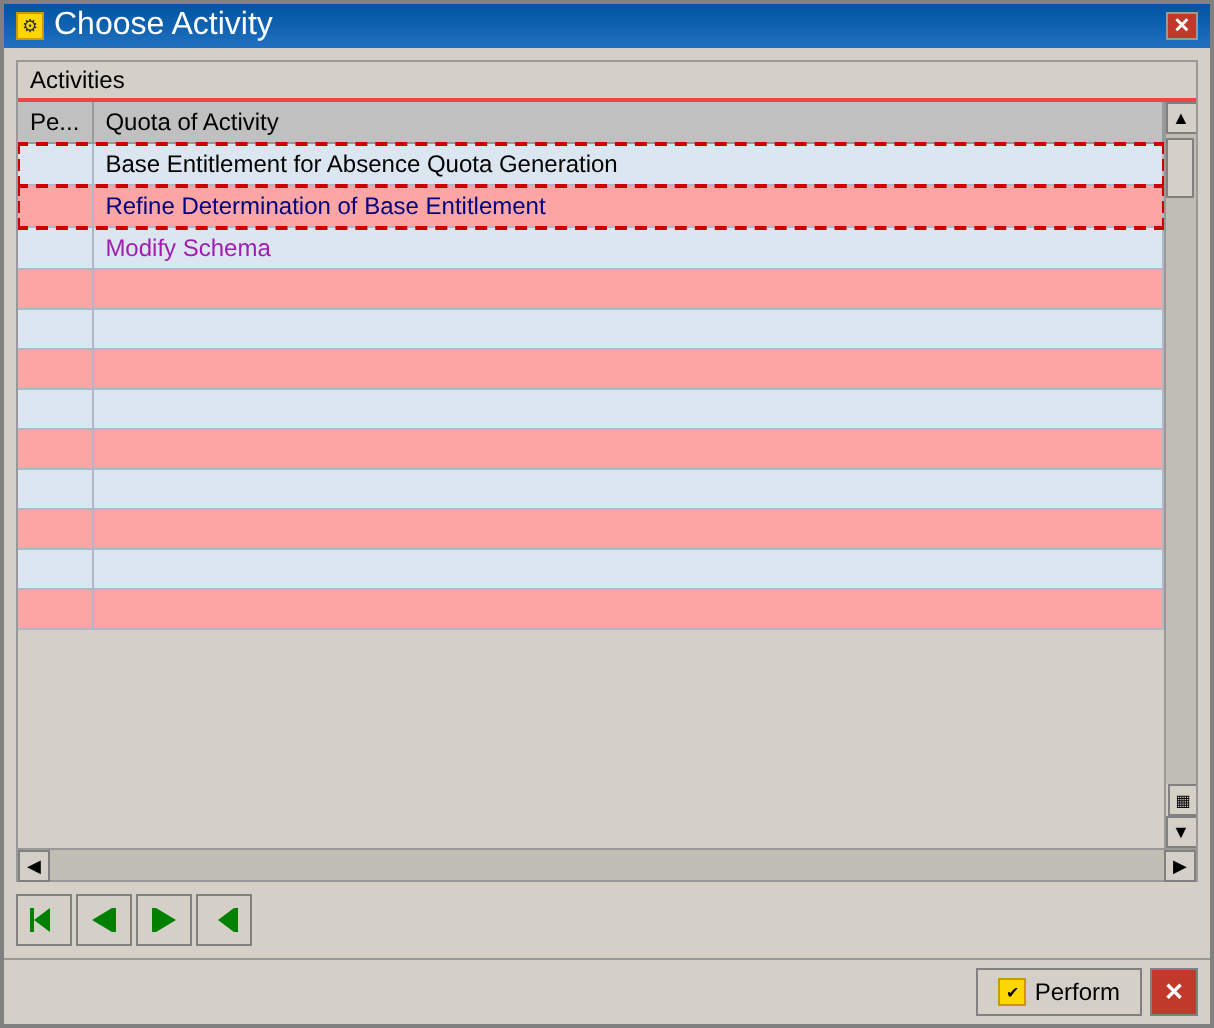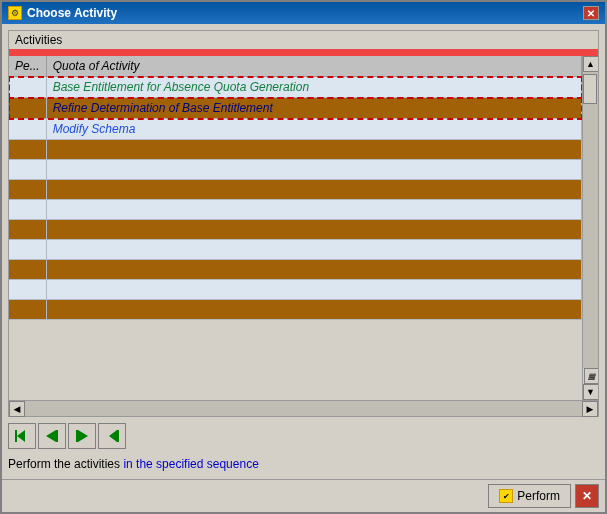--- a/index.html
+++ b/index.html
@@ -39,22 +39,22 @@
       height: 14px;
       background: #ffd700;
       border: 1px solid #cc9900;
       display: flex;
       align-items: center;
       justify-content: center;
       font-size: 9px;
       color: #333;
     }
     .title-text {
-      font-size: 12px;
-      font-weight: bold;
+      font-size: 16px;
+      font-weight: normal;
     }
     .title-close {
       width: 16px;
       height: 14px;
       background: #c0392b;
       color: white;
       border: 1px solid #999;
       cursor: pointer;
       display: flex;
       align-items: center;
@@ -75,27 +75,26 @@
       background: #d4d0c8;
       flex: 1;
       display: flex;
       flex-direction: column;
     }
     .group-label {
       background: #d4d0c8;
       padding: 2px 6px;
       font-size: 12px;
       font-weight: normal;
-      border-bottom: 7px solid #ef4444;
+      border-bottom: 2px solid #ef4444;
     }
     .table-container {
       flex: 1;
       display: flex;
       overflow: hidden;
-      font-style: italic;
     }
     .table-wrapper {
       flex: 1;
       overflow: hidden;
       position: relative;
     }
     .data-table {
       width: 100%;
       border-collapse: collapse;
       font-size: 12px;
@@ -105,21 +104,21 @@
     }
     .data-table thead th {
       padding: 3px 6px;
       text-align: left;
       border-right: 1px solid #999;
       border-bottom: 1px solid #999;
       font-weight: normal;
       font-size: 12px;
     }
     .data-table tbody tr {
-      background: #a16207;
+      background: #fca5a5;
     }
     .data-table tbody tr:nth-child(odd) {
       background: #dce6f0;
     }
     .data-table tbody td {
       padding: 3px 6px;
       border-bottom: 1px solid #b0b8c8;
       border-right: 1px solid #b0b8c8;
       height: 20px;
       color: #000080;
@@ -302,29 +301,29 @@
           <table class="data-table">
             <thead>
               <tr>
                 <th class="th-pe">Pe...</th>
                 <th class="th-name">Quota of Activity</th>
               </tr>
             </thead>
             <tbody id="table-body">
             <tr style="outline: rgb(204, 0, 0) dashed 2px; outline-offset: -1px;">
                   <td class="pe-col"></td>
-                  <td style="color: #15803d;">Base Entitlement for Absence Quota Generation</td>
+                  <td style="color: #000000;">Base Entitlement for Absence Quota Generation</td>
                 </tr>
                 <tr style="outline: rgb(204, 0, 0) dashed 2px; outline-offset: -1px;">
                   <td class="pe-col"></td>
                   <td style="color: rgb(0, 0, 128);">Refine Determination of Base Entitlement</td>
                 </tr>
                 <tr>
                   <td class="pe-col"></td>
-                  <td style="color: #1d4ed8;">Modify Schema</td>
+                  <td style="color: #a21caf;">Modify Schema</td>
                 </tr>
                 <tr>
                   <td class="pe-col"></td>
                   <td></td>
                 </tr>
                 <tr>
                   <td class="pe-col"></td>
                   <td></td>
                 </tr>
                 <tr>
@@ -394,23 +393,20 @@
         </svg>
       </div>
       <div class="tool-btn" title="Last">
         <svg viewBox="0 0 18 18" xmlns="http://www.w3.org/2000/svg">
           <polygon points="6,9 14,3 14,15" fill="#008000"></polygon>
           <rect x="14" y="3" width="2" height="12" fill="#008000"></rect>
         </svg>
       </div>
     </div>
 
-    <div class="info-text">
-      <span>Perform the activities </span><span class="highlight">in the specified sequence</span>
-    </div>
   </div>
 
   <div class="bottom-bar">
     <button class="action-btn">
       <div class="btn-icon">✔</div>
       <span>Perform</span>
     </button>
     <div class="close-x-btn">✕</div>
   </div>
 </div>

